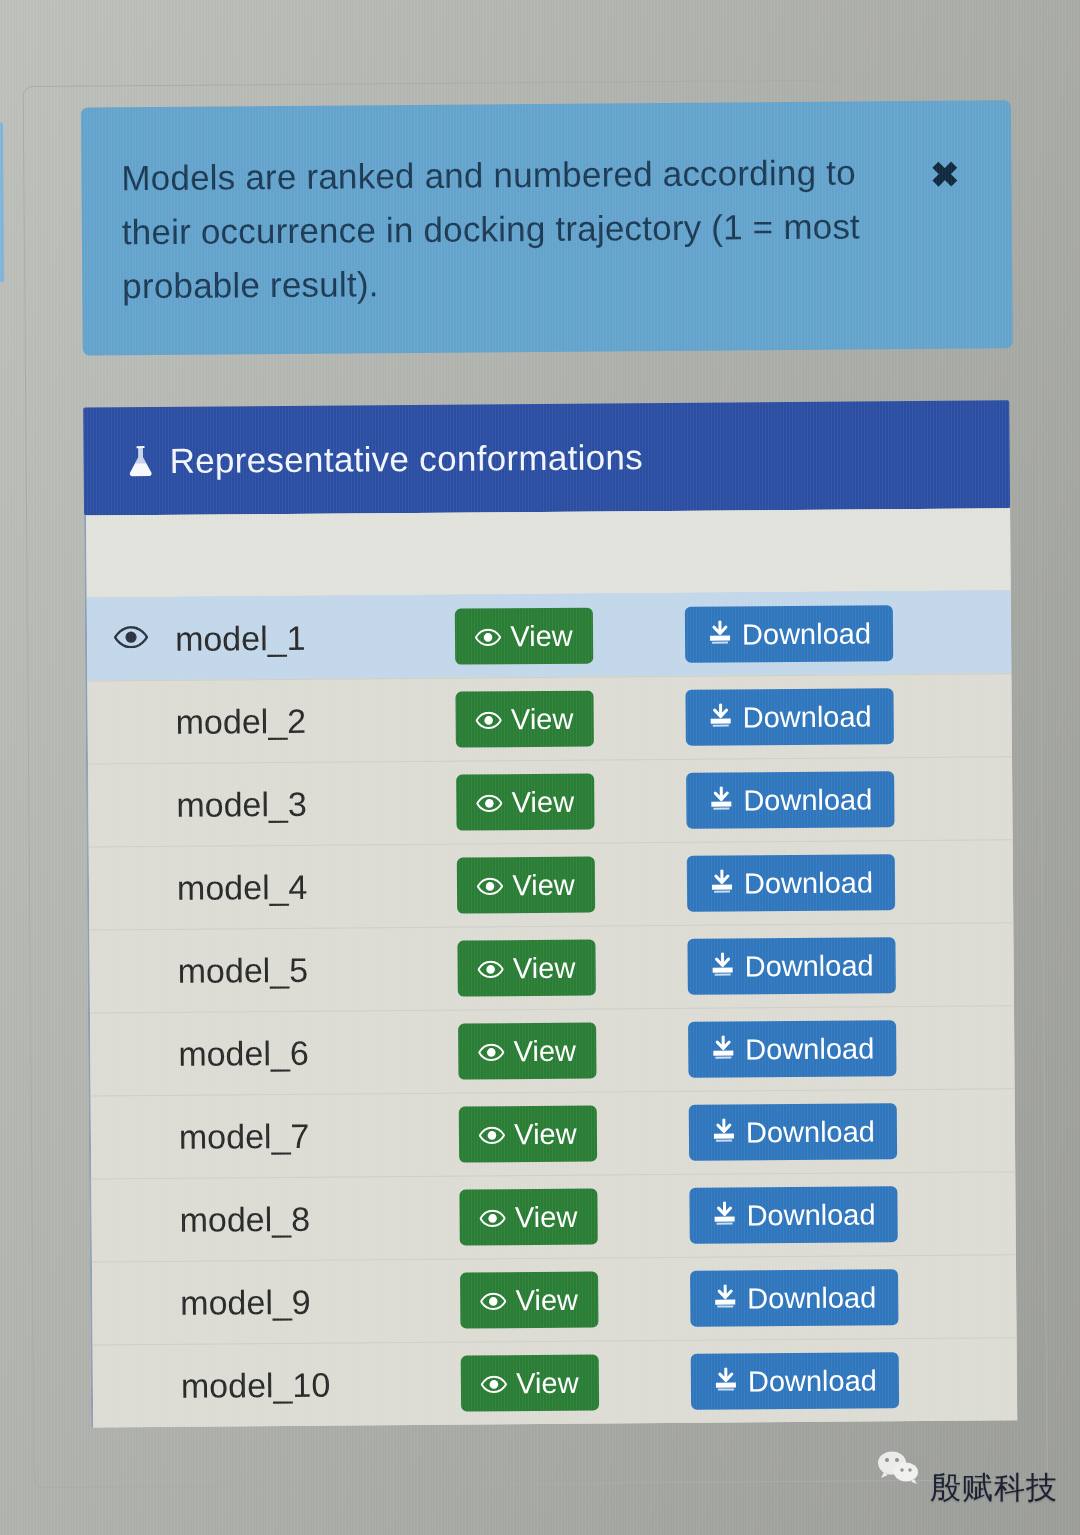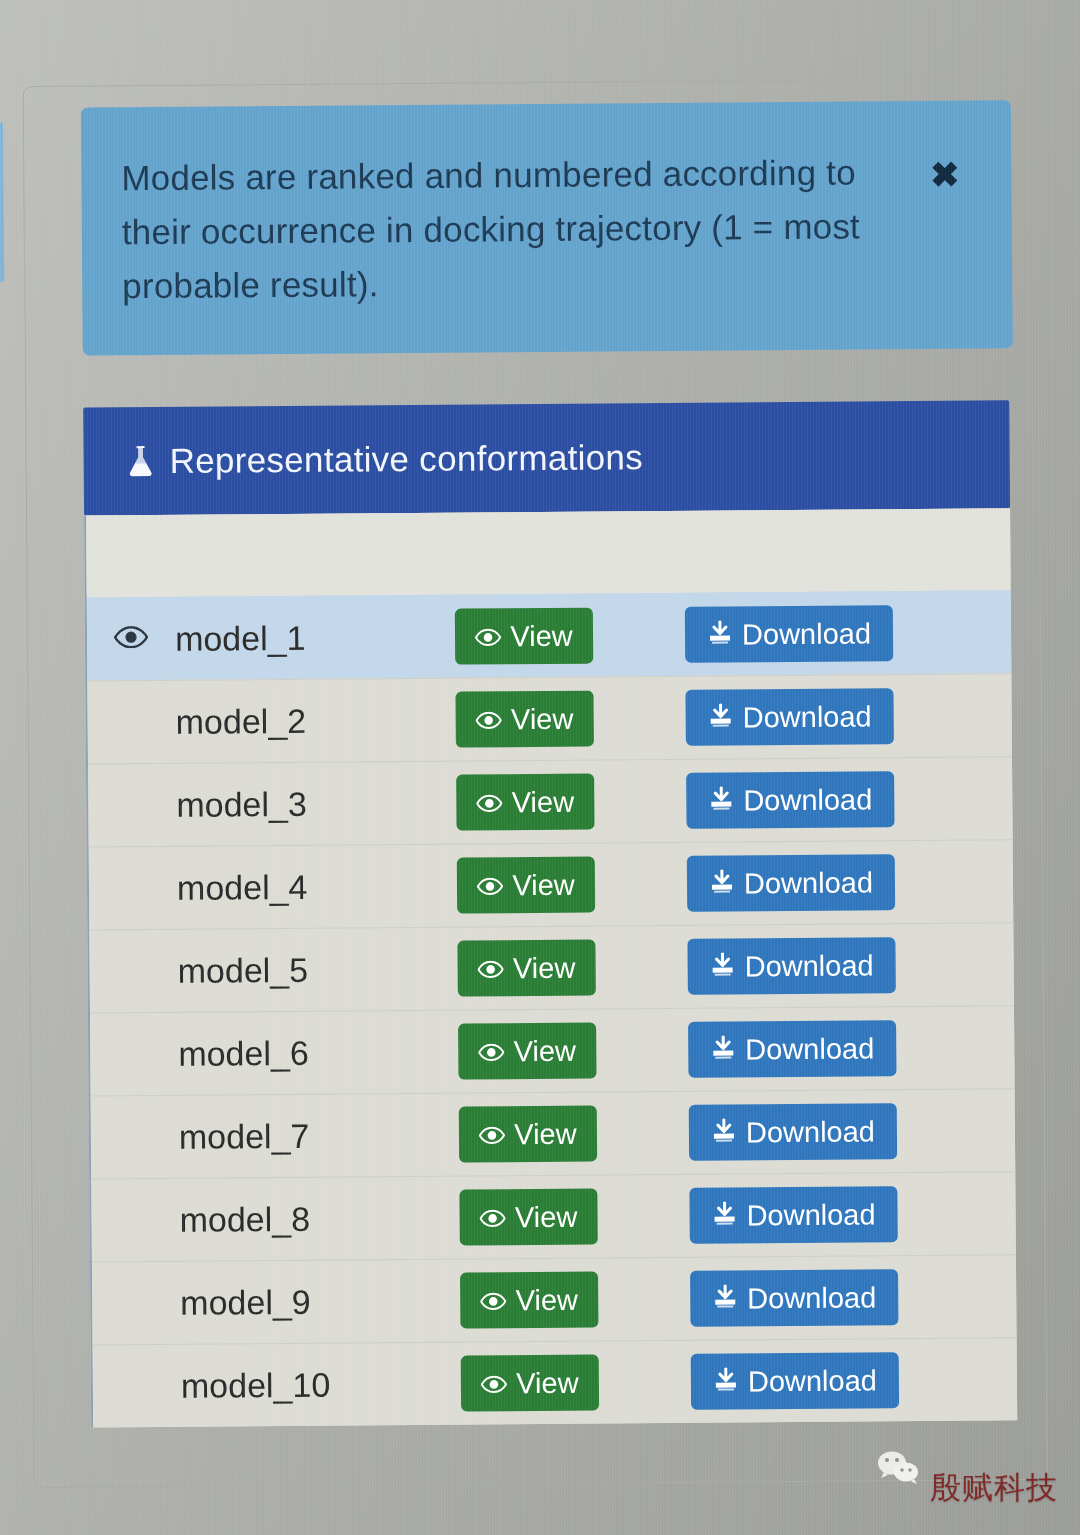--- a/index.html
+++ b/index.html
@@ -203,21 +203,21 @@
     position: absolute;
     right: 22px;
     bottom: 26px;
     display: flex;
     align-items: center;
     opacity: .92;
     z-index: 70;
   }
   #watermark svg { margin-right: 10px; }
   #wm-text {
-    color: #7f1d1d;
+    color: #0f172a;
     font-size: 31px;
     letter-spacing: 1px;
     text-shadow: 0 1px 2px rgba(0,0,0,.25);
     margin-top: 41px;
   }
 </style>
 </head>
 <body>
 
 <div id="photo-bg"></div>

